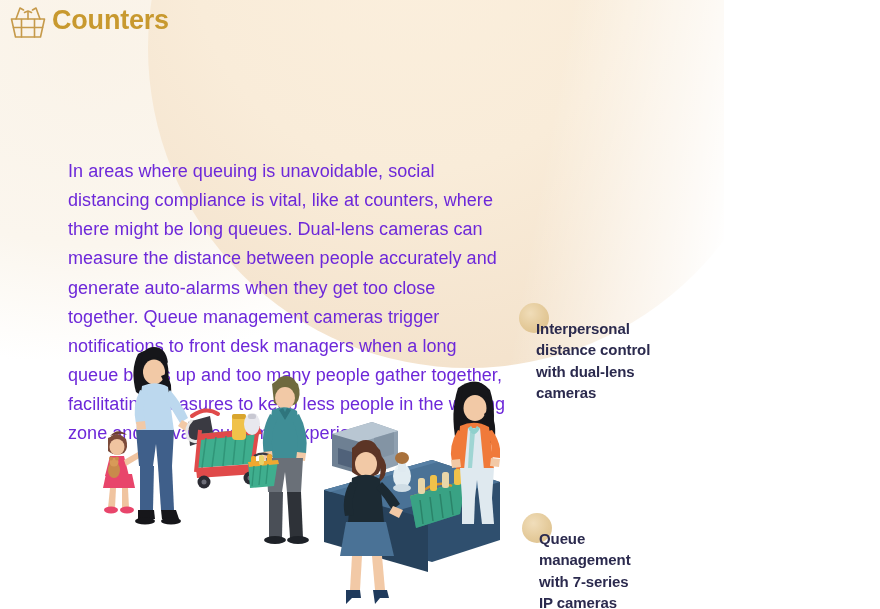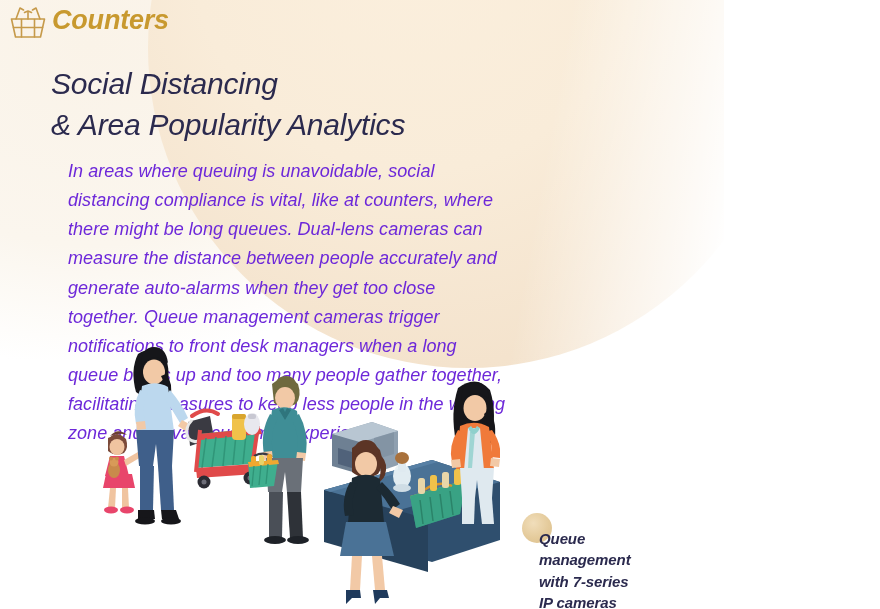--- a/index.html
+++ b/index.html
@@ -11,21 +11,20 @@
   body {
     font-family: "Liberation Sans", sans-serif;
   }
 
   #page {
     position: relative;
     width: 724px;
     height: 609px;
     overflow: hidden;
     background: #ffffff;
-    font-style: italic;
   }
 
   
   .bg-tint {
     position: absolute;
     left: -40px;
     top: -60px;
     width: 520px;
     height: 420px;
     background: radial-gradient(ellipse at 25% 25%, #faf3e8 0%, #fbf6ee 45%, rgba(255,255,255,0) 72%);
@@ -153,25 +152,30 @@
         <path d="M18.5 8.5 L22 7 L25.5 8.5"></path>
         <path d="M5.5 15 L38.5 15 L34.5 33 L9.5 33 Z"></path>
         <path d="M7.5 23.5 L36.5 23.5"></path>
         <path d="M15.5 15.5 L15.5 33"></path>
         <path d="M28.5 15.5 L28.5 33"></path>
       </g>
     </svg>
   </div>
 
   <div class="kicker">Counters</div>
-  <h1 class="headline">Social Distancing
-&amp; Area Popularity Analytics</h1>
 
   <p class="body-copy">In areas where queuing is unavoidable, social distancing compliance is vital, like at counters, where there might be long queues. Dual-lens cameras can measure the distance between people accurately and generate auto-alarms when they get too close together. Queue management cameras trigger notifications to front desk managers when a long queue builds up and too many people gather together, facilitating measures to keep less people in the waiting zone and elevate customer experience.</p>
 
+  <div class="feature" id="feature-1">
+    <span class="dot"></span>
+    <div class="label">Interpersonal
+distance control
+with dual-lens
+cameras</div>
+  </div>
 
   <div class="feature" id="feature-2">
     <span class="dot"></span>
     <div class="label">Queue
 management
 with 7-series
 IP cameras</div>
   </div>
 
   <div class="product" id="product-1">

